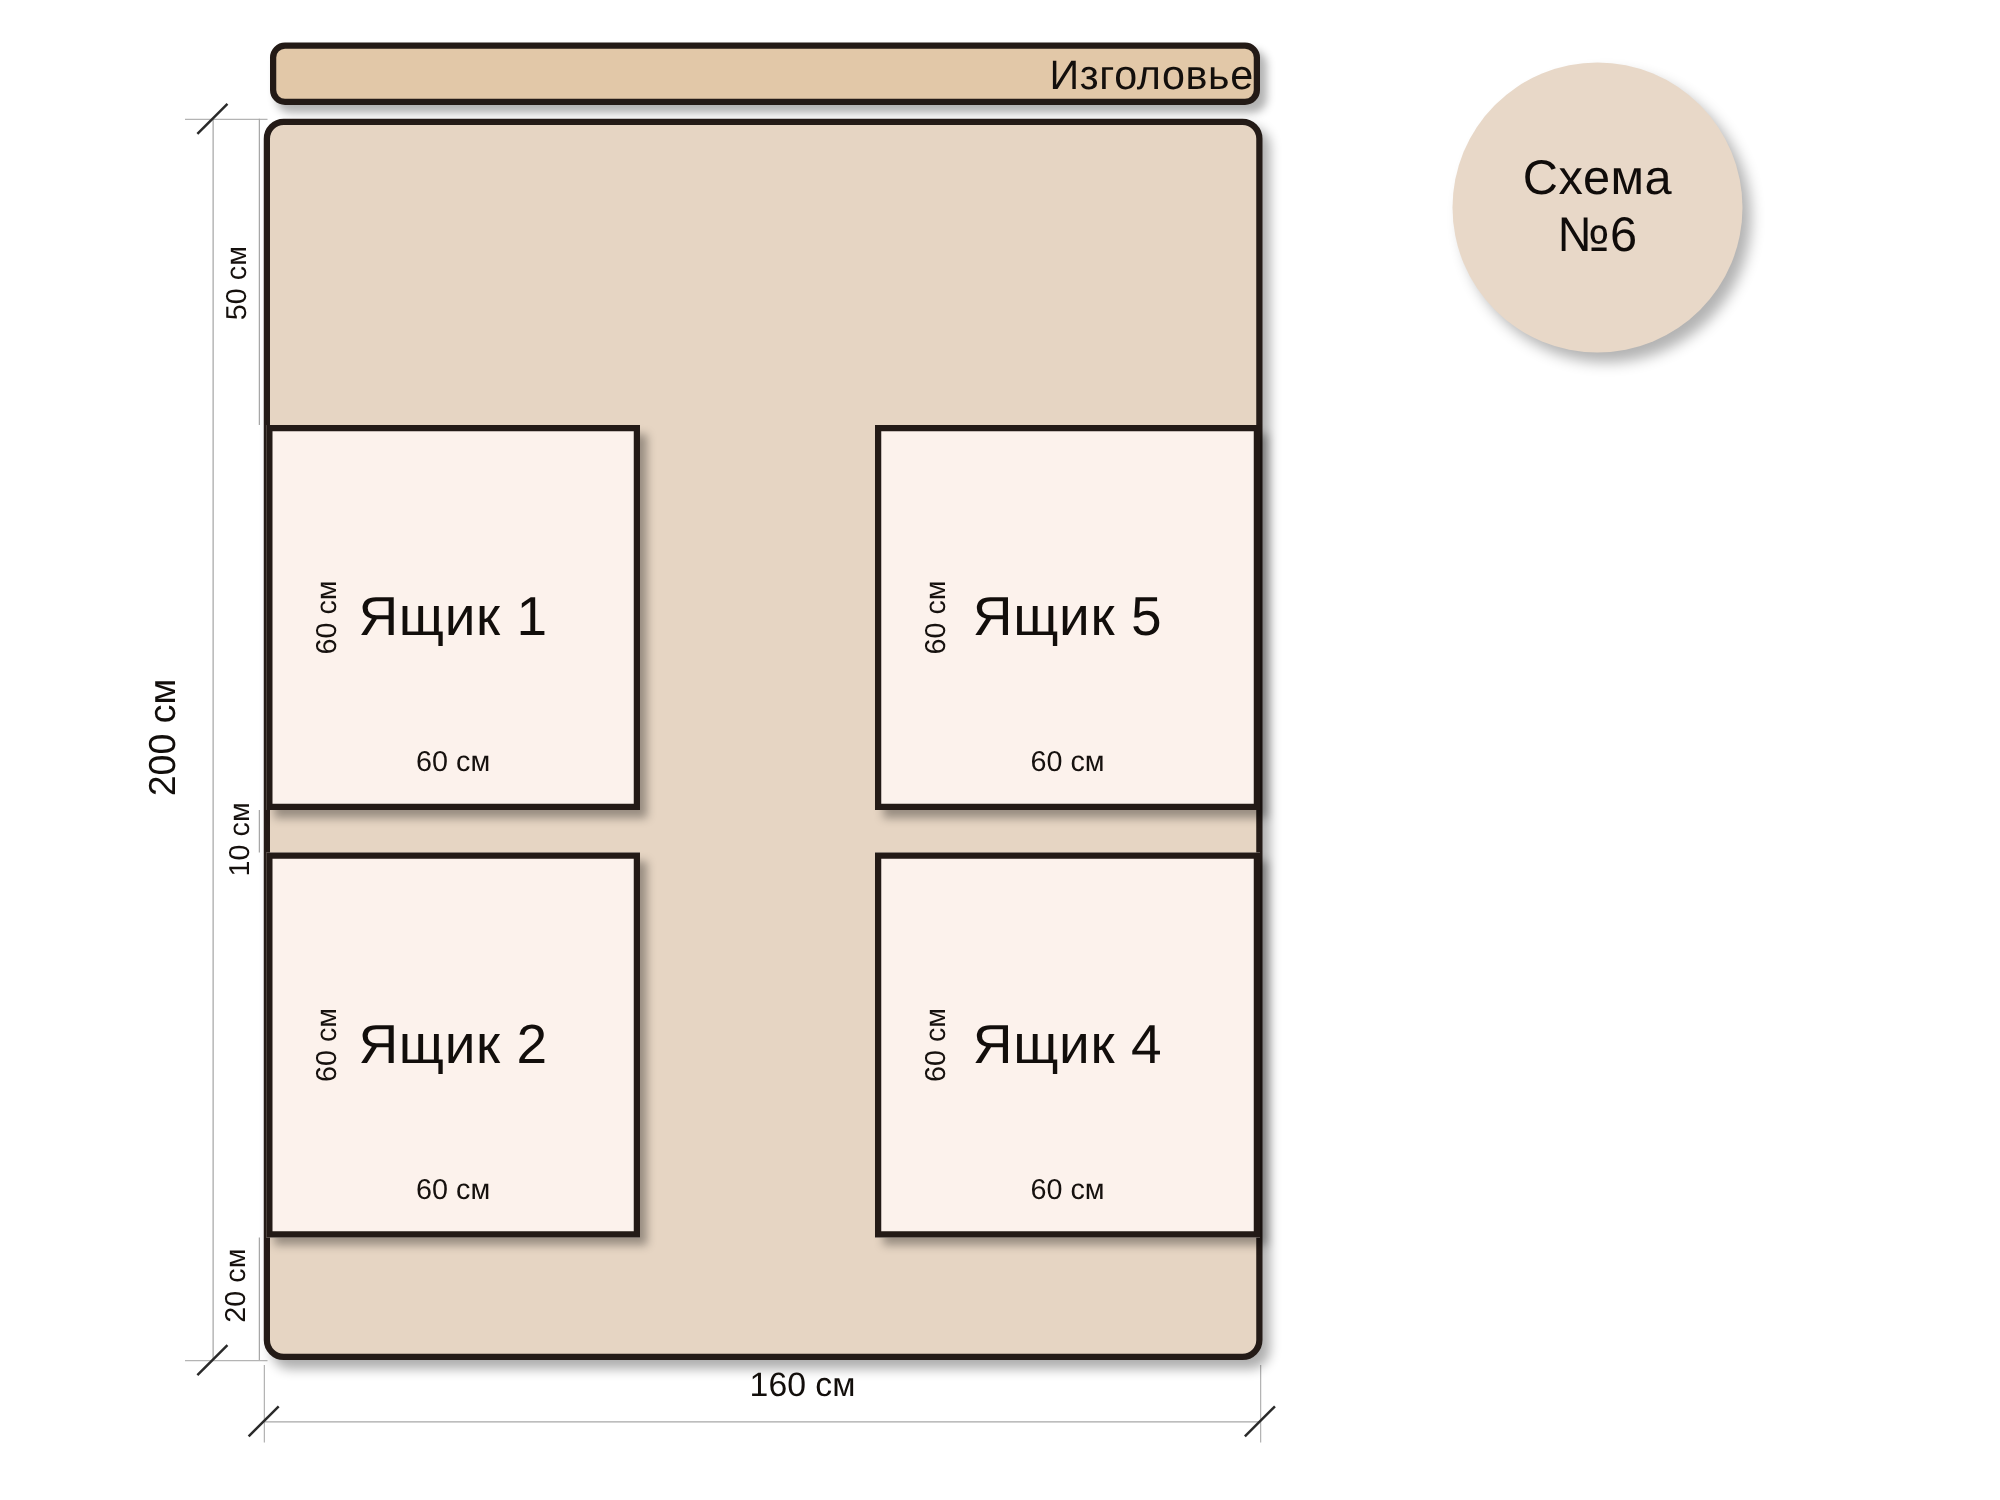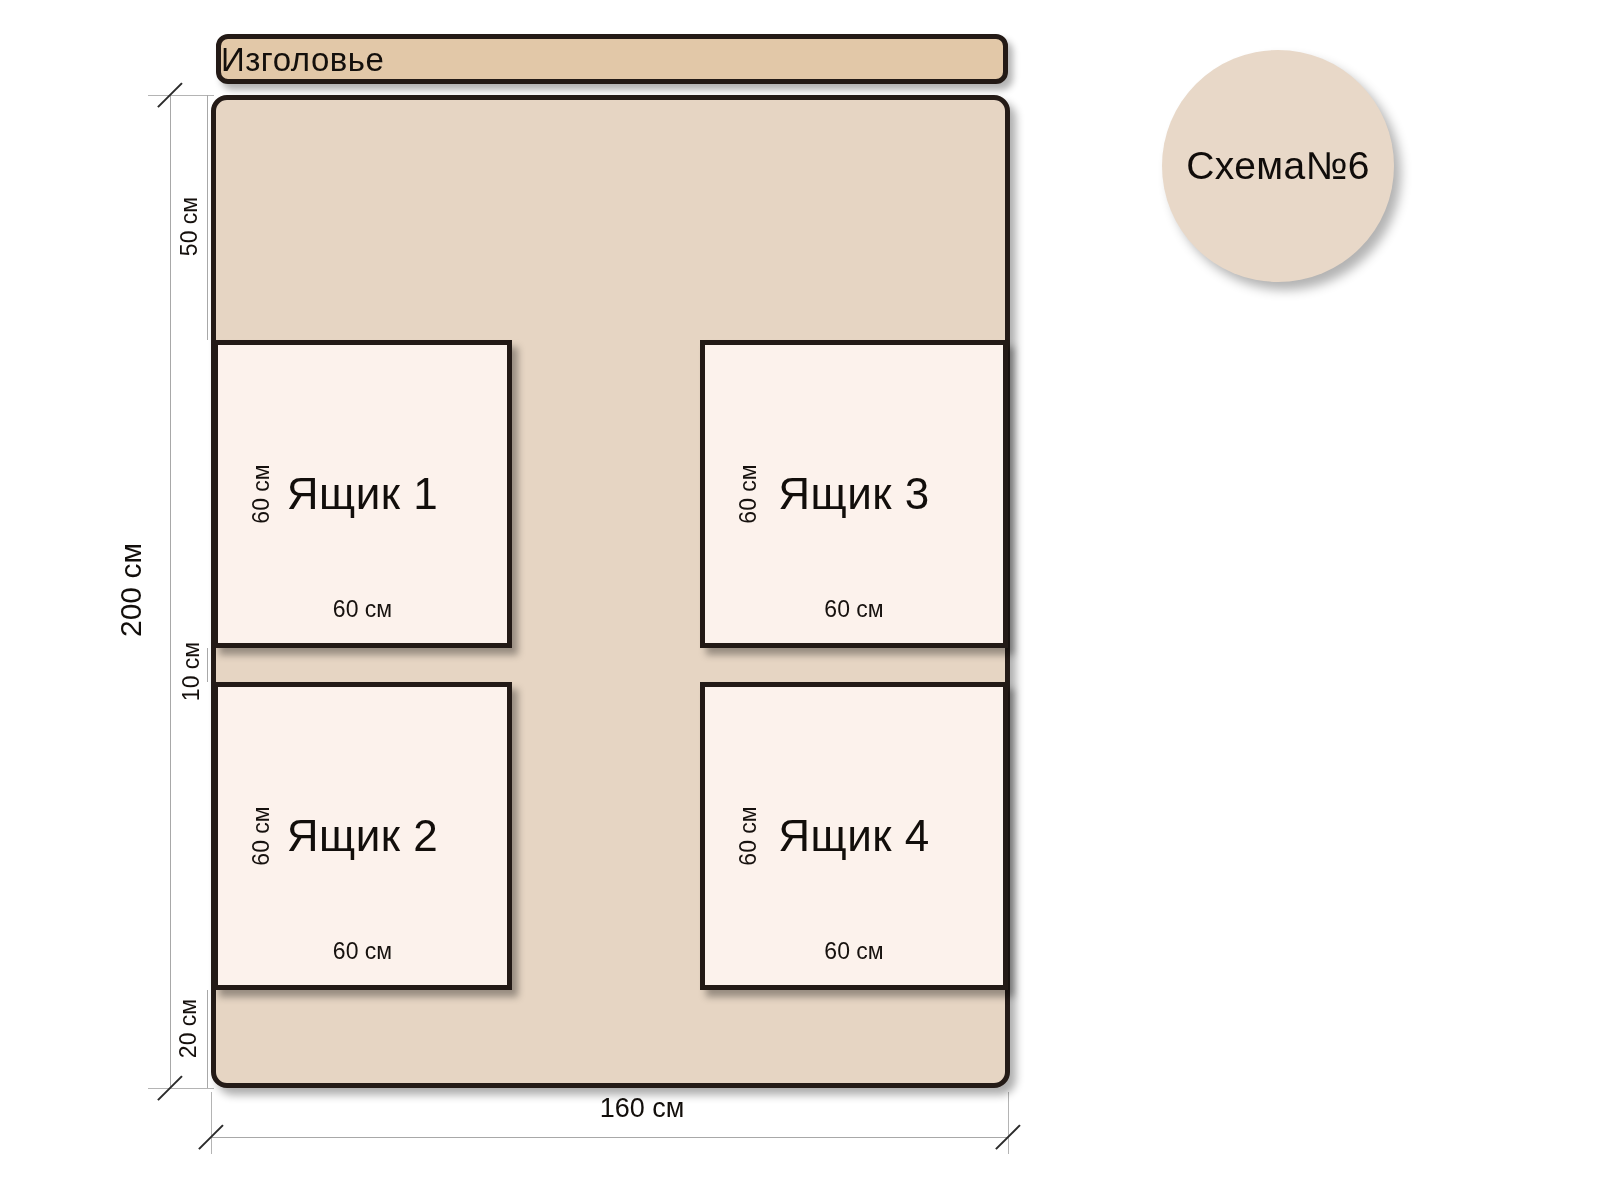--- a/index.html
+++ b/index.html
@@ -31,21 +31,21 @@
     left: 216px;
     top: 34px;
     width: 792px;
     height: 50px;
     background: #e2c8a8;
     border: 5px solid #231a16;
     border-radius: 12px;
     box-sizing: border-box;
     display: flex;
     align-items: center;
-    justify-content: flex-start;
+    justify-content: flex-end;
     box-shadow: 5px 6px 7px rgba(0,0,0,0.30);
     z-index: 6;
   }
   .headboard-label {
     font-size: 33px;
     letter-spacing: 0.5px;
     color: #130f0c;
     font-weight: 400;
     line-height: 1;
   }
@@ -168,20 +168,21 @@
   
   .badge {
     left: 1162px;
     top: 50px;
     width: 232px;
     height: 232px;
     border-radius: 50%;
     background: #e8d8c8;
     box-shadow: 7px 8px 11px rgba(0,0,0,0.30);
     display: flex;
+    flex-direction: column;
     align-items: center;
     justify-content: center;
     z-index: 9;
   }
   .badge-line {
     font-size: 39px;
     color: #100c0a;
     line-height: 1.18;
     letter-spacing: 0.4px;
   }
@@ -204,21 +205,21 @@
   </div>
 
   <div class="abs drawer drawer2">
     <span class="drawer-v-dim">60 см</span>
     <span class="drawer-title">Ящик 2</span>
     <span class="drawer-h-dim">60 см</span>
   </div>
 
   <div class="abs drawer drawer3">
     <span class="drawer-v-dim">60 см</span>
-    <span class="drawer-title">Ящик 3</span>
+    <span class="drawer-title">Ящик 5</span>
     <span class="drawer-h-dim">60 см</span>
   </div>
 
   <div class="abs drawer drawer4">
     <span class="drawer-v-dim">60 см</span>
     <span class="drawer-title">Ящик 4</span>
     <span class="drawer-h-dim">60 см</span>
   </div>
 
   <div class="abs dim-line-v" style="left:170px; top:95px; height:993px;"></div>

